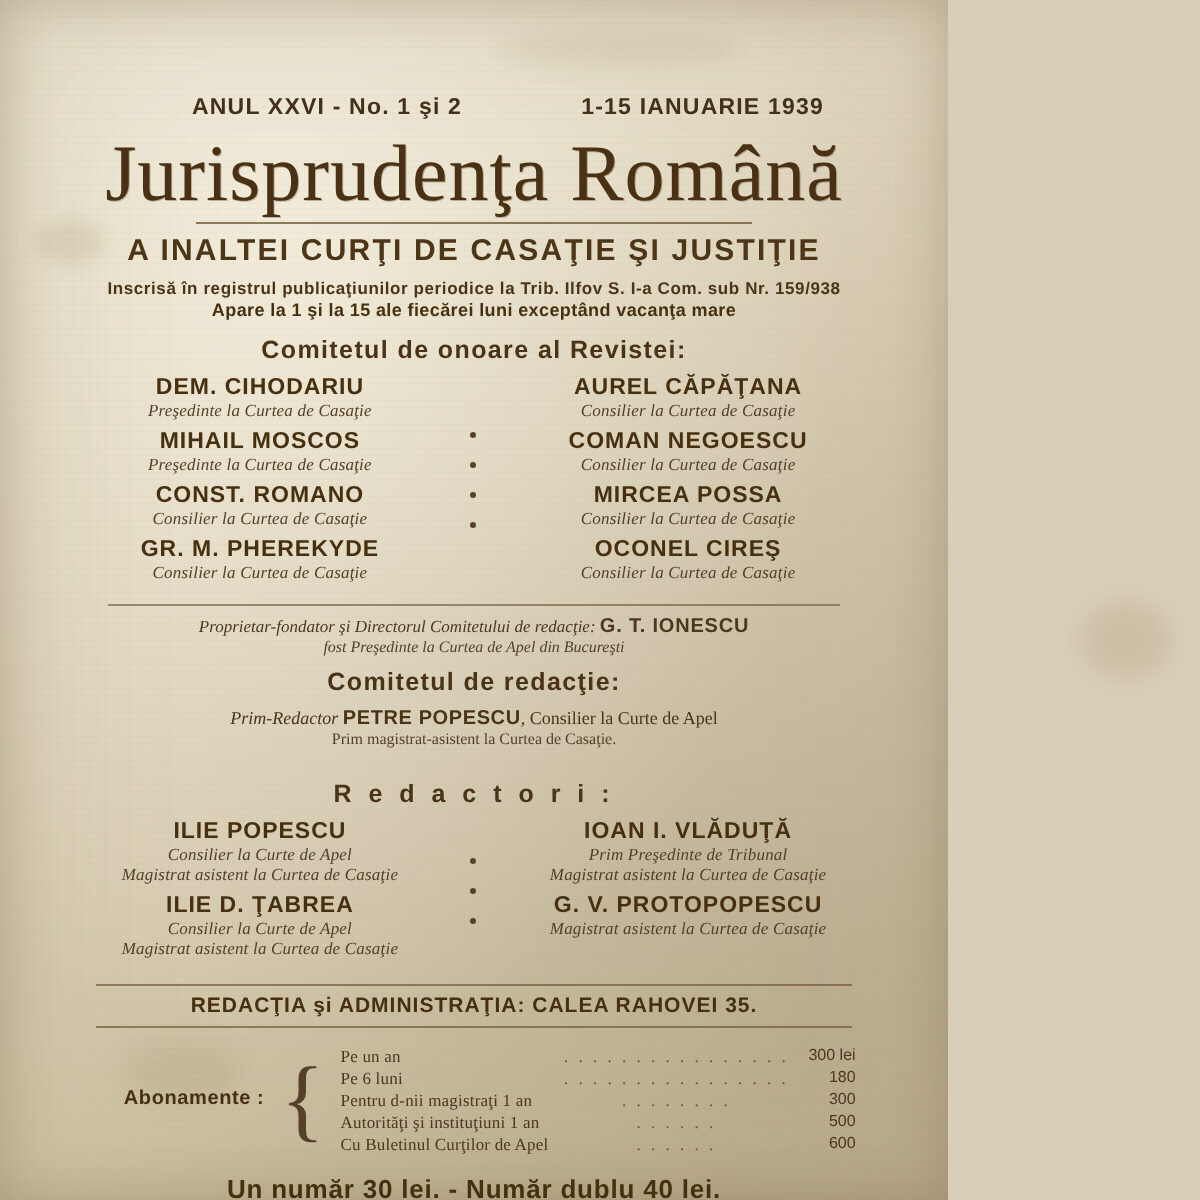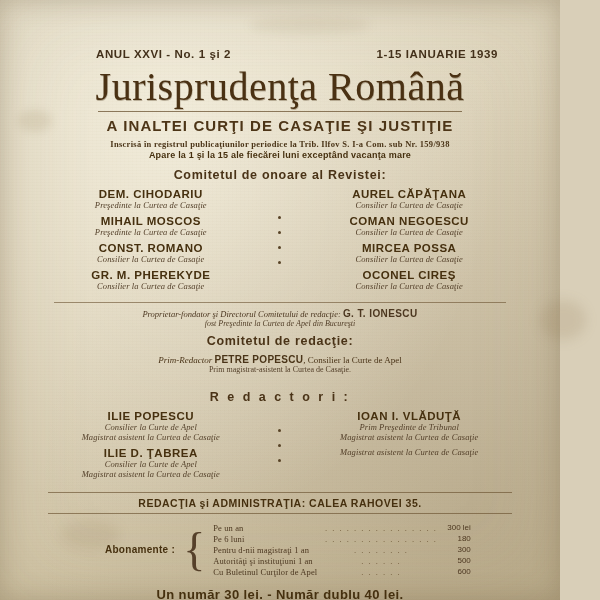--- a/index.html
+++ b/index.html
@@ -8,21 +8,21 @@
   }
   body {
     width: 600px;
     height: 600px;
     overflow: hidden;
     background: #d9cfb8;
     font-family: "Liberation Serif", serif;
   }
   .page {
     position: relative;
-    width: 560px;
+    width: 474px;
     height: 600px;
     background:
       radial-gradient(ellipse at 30% 20%, rgba(255,252,240,0.55), rgba(0,0,0,0) 60%),
       radial-gradient(ellipse at 85% 85%, rgba(120,100,70,0.25), rgba(0,0,0,0) 65%),
       linear-gradient(170deg, #e4dcc6 0%, #ded4bb 35%, #d6cbb0 70%, #cdc09f 100%);
     box-sizing: border-box;
   }
   
   .page::before {
     content: "";
@@ -86,21 +86,21 @@
     letter-spacing: 1.1px;
     color: #4d3517;
     font-family: "Liberation Sans", sans-serif;
     margin-bottom: 5px;
   }
   .regline {
     font-size: 8.5px;
     font-weight: bold;
     letter-spacing: 0.3px;
     color: #4b3518;
-    font-family: Liberation Serif, serif;
+    font-family: Liberation Sans, sans-serif;
     margin: 2px 0 1px 0;
   }
   .regline2 {
     font-size: 9px;
     font-weight: bold;
     letter-spacing: 0.2px;
     color: #46300f;
     font-family: "Liberation Sans", sans-serif;
     margin-bottom: 8px;
   }
@@ -402,20 +402,21 @@
         <span></span>
       </div>
 
       <div class="col">
         <div class="person">
           <div class="person-name">IOAN I. VLĂDUŢĂ</div>
           <div class="person-role">Prim Preşedinte de Tribunal</div>
           <div class="person-role">Magistrat asistent la Curtea de Casaţie</div>
         </div>
         <div class="person">
+          <div class="person-name">G. V. PROTOPOPESCU</div>
           <div class="person-role">Magistrat asistent la Curtea de Casaţie</div>
         </div>
       </div>
     </div>
 
     <div class="admin-rule-top"></div>
     <div class="admin-line">REDACŢIA  şi  ADMINISTRAŢIA: CALEA RAHOVEI 35.</div>
     <div class="admin-rule-bot"></div>
 
     <div class="subs">

